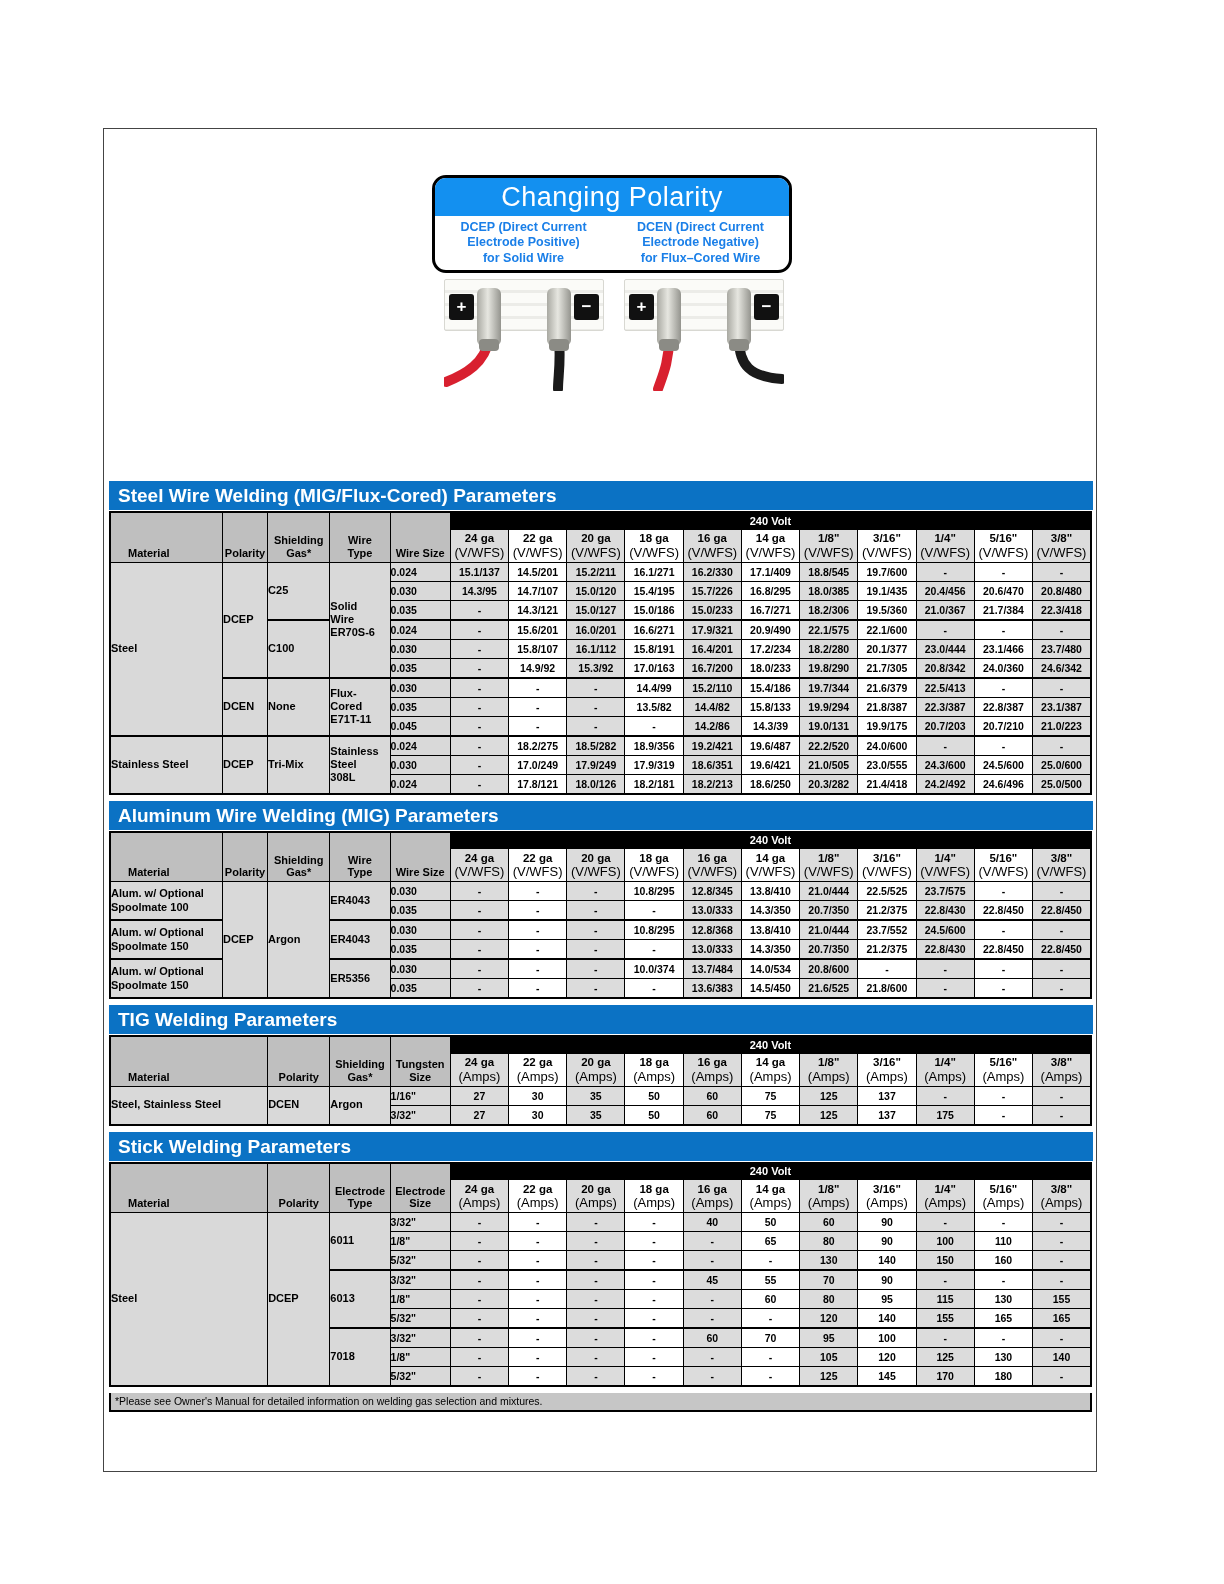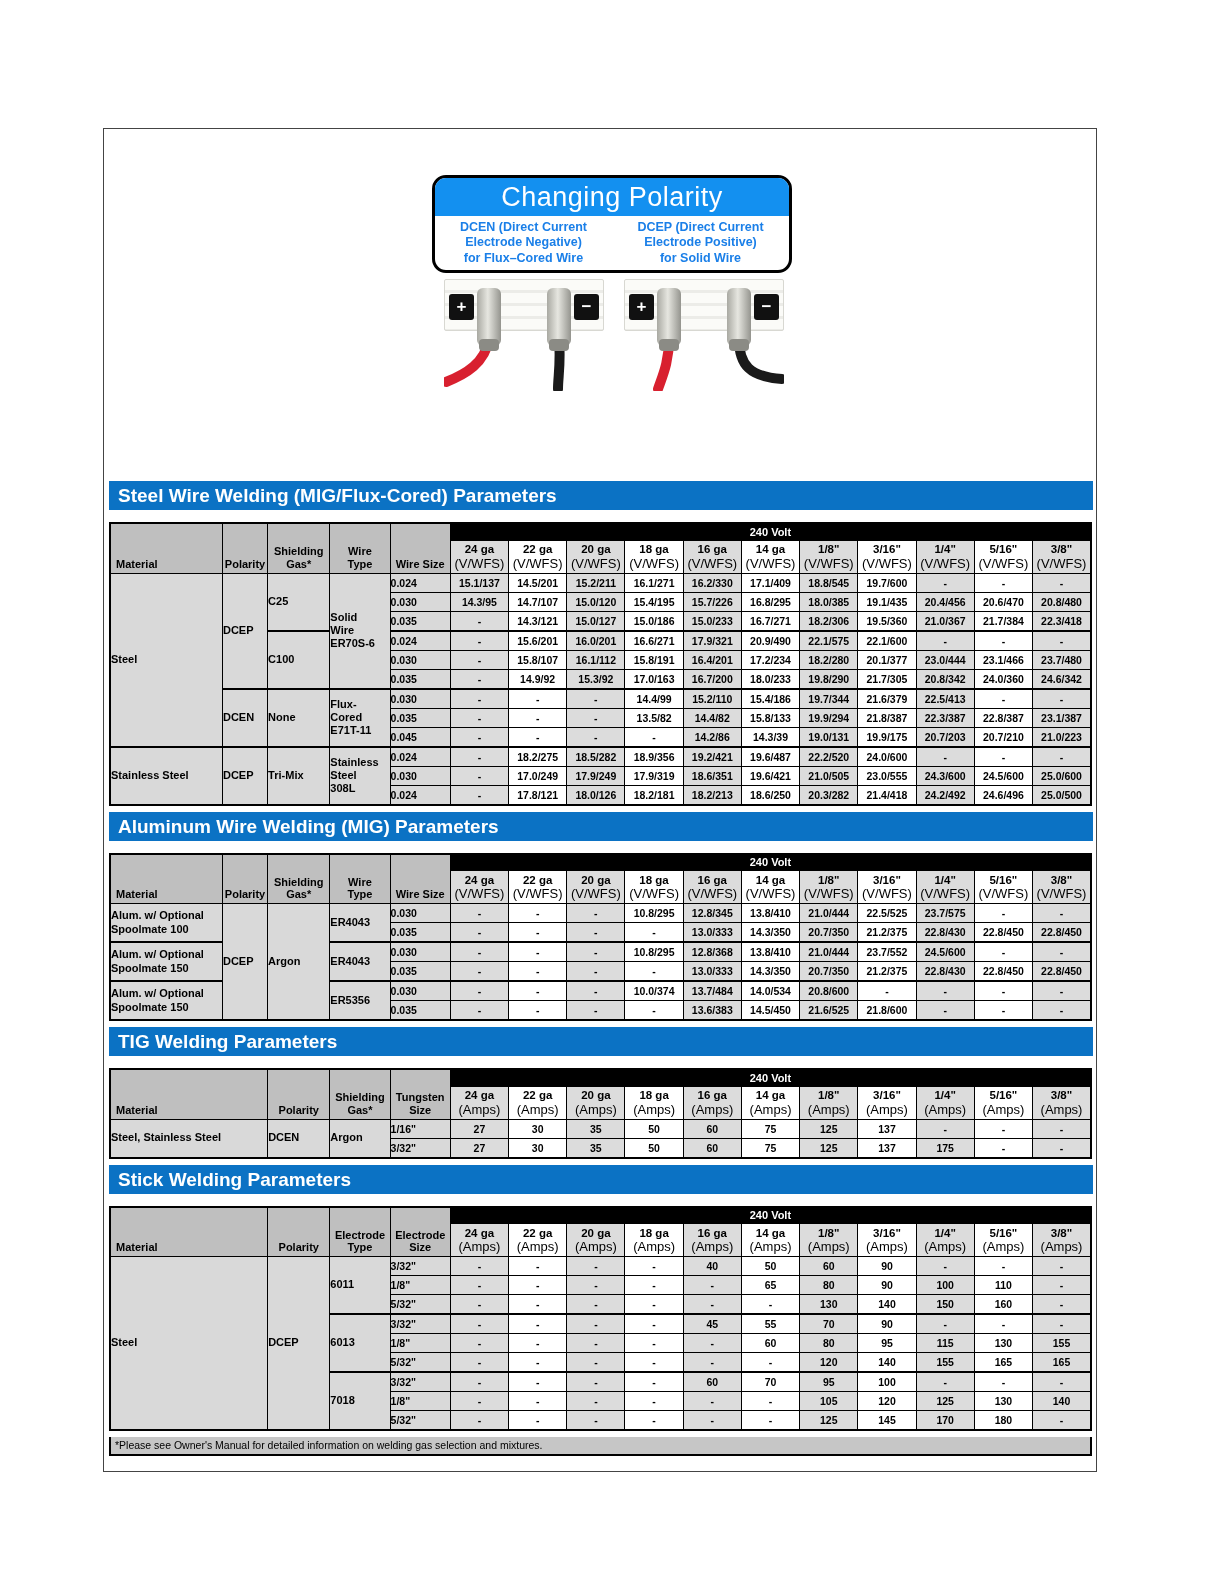--- a/index.html
+++ b/index.html
@@ -68,37 +68,37 @@
   .connector.cleft{left:33px;}
   .connector.cright{right:33px;}
   .cables-svg{position:absolute;left:0;top:0;width:160px;height:112px;z-index:1;}
 
   
   .tables{position:absolute;left:5px;top:352px;width:984px;}
   .table-section{margin-bottom:6px;}
   .section-title{
     height:29px;background:var(--section-blue);color:#fff;
     font-weight:bold;font-size:19px;line-height:29px;padding-left:9px;
-    margin-bottom:12px;
+    margin-bottom:1px;
   }
   table.params-table{
     border-collapse:collapse;table-layout:fixed;width:983px;
     border:2px solid #000;
   }
   .params-table th,.params-table td{border:1px solid #000;padding:0;overflow:hidden;}
   th.volt-h{
     background:var(--volt-black);color:#fff;font-size:11px;font-weight:bold;
     height:17px;text-align:center;
   }
   th.left-h{
     background:var(--header-gray);font-size:11px;font-weight:bold;
     vertical-align:bottom;text-align:center;white-space:pre-line;
     line-height:1.15;padding-bottom:2px;
   }
-  th.left-h.material-h{text-align:left;padding-left:5px;}
+  th.left-h.material-h{text-align:left;padding-left:17px;}
   th.size-h{height:33px;text-align:center;vertical-align:middle;}
   .size-h .sz{font-size:11.5px;font-weight:bold;line-height:1.25;}
   .size-h .un{font-size:13px;font-weight:normal;line-height:1.1;}
   .col-even{background:var(--shade-gray);}
   .col-odd{background:#fff;}
   td.val-cell{
     height:18px;font-size:10.5px;font-weight:bold;text-align:center;
     line-height:18px;
   }
   td.label-cell{
@@ -116,26 +116,26 @@
   }
 </style>
 </head>
 <body>
 
 <div class="content-box">
 
   <div class="banner">
     <div class="banner-title">Changing Polarity</div>
     <div class="banner-body">
+      <div class="banner-col">DCEP (Direct Current
+Electrode Positive)
+for Solid Wire</div>
       <div class="banner-col">DCEN (Direct Current
 Electrode Negative)
 for Flux–Cored Wire</div>
-      <div class="banner-col">DCEP (Direct Current
-Electrode Positive)
-for Solid Wire</div>
     </div>
   </div>
 
   <div class="terminals">
     <div class="terminal-group left">
       <svg class="cables-svg" viewBox="0 0 160 112">
         <path d="M45,60 C41,84 22,95 2,103" fill="none" style="stroke:var(--cable-red)" stroke-width="10" stroke-linecap="round"></path>
         <path d="M115,60 C117,84 114,98 114,110" fill="none" style="stroke:var(--cable-black)" stroke-width="10" stroke-linecap="round"></path>
       </svg>
       <div class="panel"></div>

